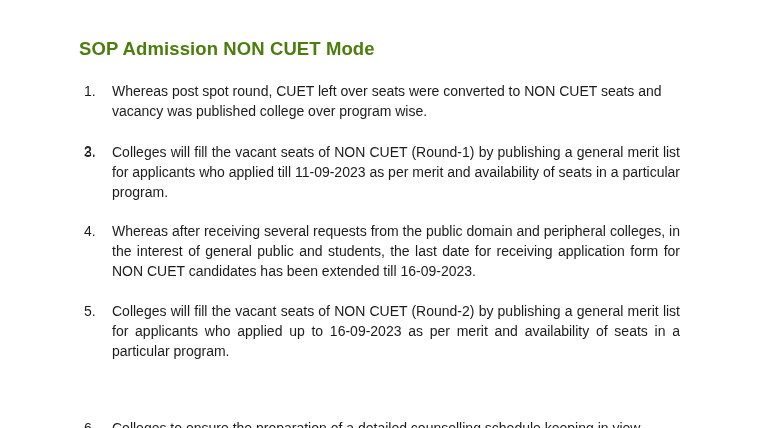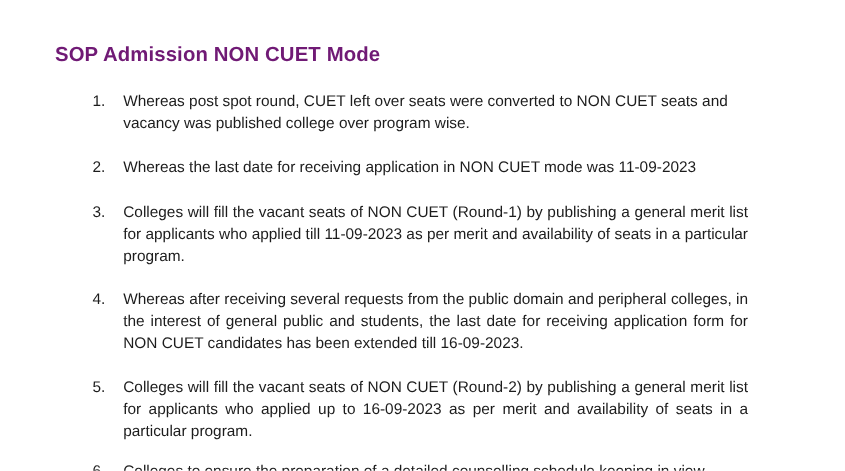--- a/index.html
+++ b/index.html
@@ -10,25 +10,25 @@
     body {
       width: 768px;
       height: 428px;
       overflow: hidden;
       position: relative;
       font-family: "Liberation Sans", sans-serif;
       color: #1a1a1a;
     }
     .title {
       position: absolute;
-      left: 50px;
+      left: 79px;
       top: 38px;
       font-size: 18.5px;
       font-weight: bold;
-      color: #701a75;
+      color: #4d7c0f;
       letter-spacing: 0.1px;
     }
     .list {
       position: absolute;
       left: 84px;
       top: 81px;
       width: 596px;
       margin: 0;
       padding: 0;
       list-style: none;
@@ -75,21 +75,20 @@
 <div>
   <div class="title">SOP Admission NON CUET Mode</div>
 
   <ol class="list">
     <li class="item item-1">
       <span class="num">1.</span>
       <span>Whereas post spot round, CUET left over seats were converted to NON CUET seats and vacancy was published college over program wise.</span>
     </li>
     <li class="item item-2">
       <span class="num">2.</span>
-      <span>Whereas the last date for receiving application in NON CUET mode was 11-09-2023</span>
     </li>
     <li class="item item-3">
       <span class="num">3.</span>
       <span>Colleges will fill the vacant seats of  NON CUET (Round-1) by publishing a general merit list for applicants who applied till 11-09-2023 as per merit and availability of seats in a particular program.</span>
     </li>
     <li class="item item-4">
       <span class="num">4.</span>
       <span>Whereas after receiving several requests from the public domain and peripheral colleges, in the interest of general public and students, the last date for receiving application form for NON CUET candidates has been extended till 16-09-2023.</span>
     </li>
     <li class="item item-5">

